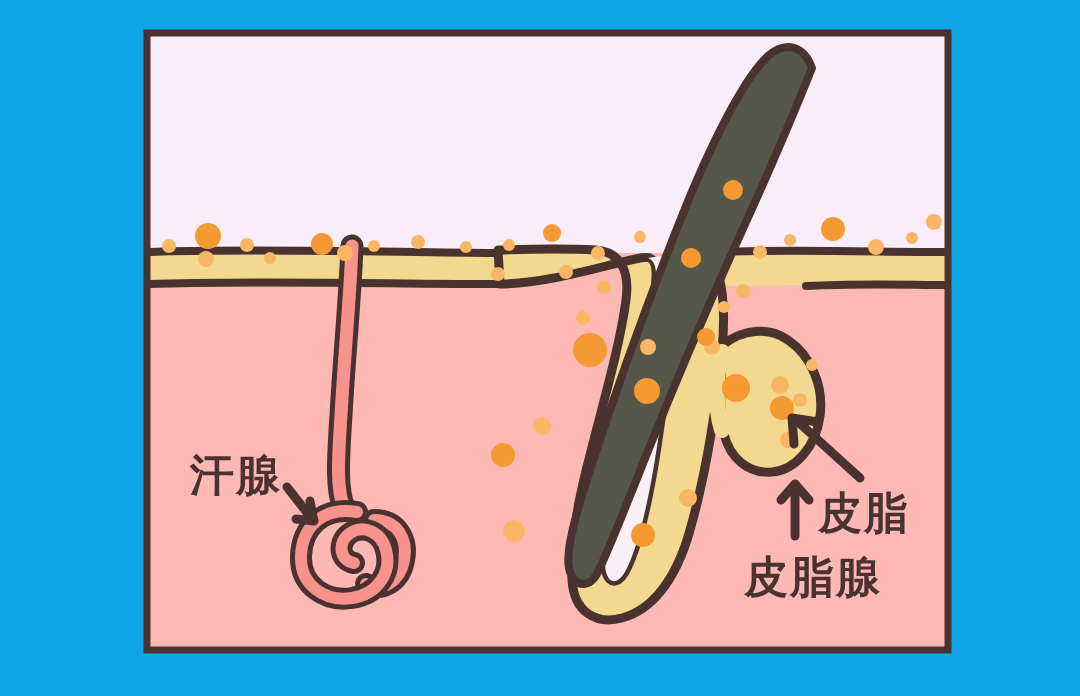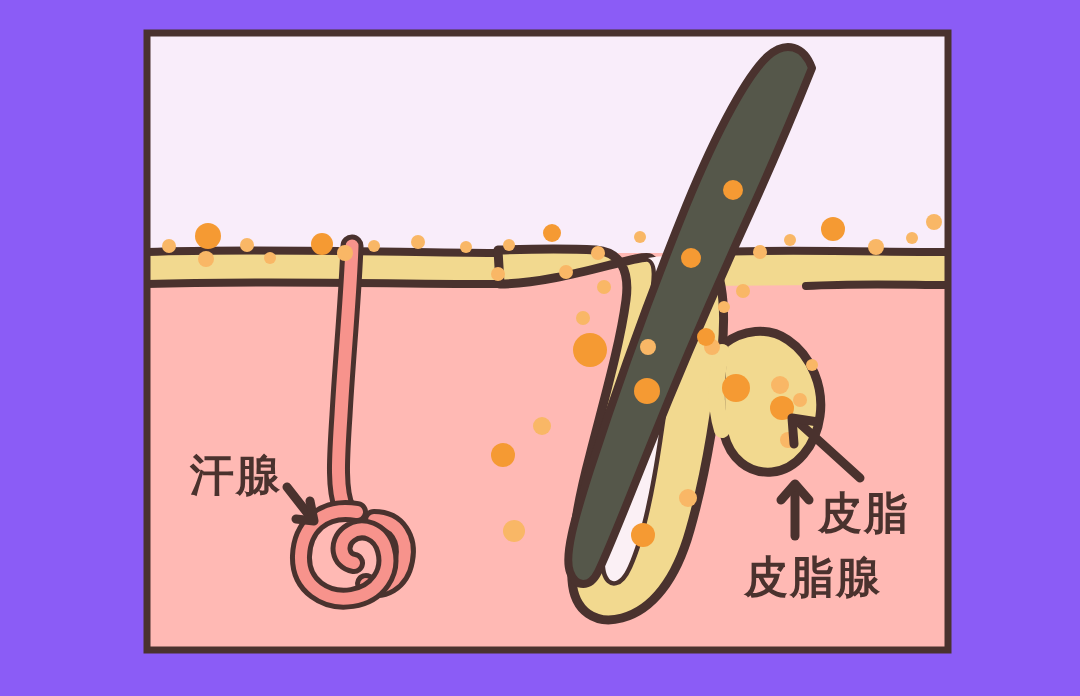--- a/index.html
+++ b/index.html
@@ -11,21 +11,21 @@
   body {
     width: 1080px;
     height: 696px;
     font-family: "DejaVu Sans", "Liberation Sans", sans-serif;
     overflow: hidden;
   }
   #canvas-wrap {
     position: relative;
     width: 1080px;
     height: 696px;
-    background: #8b5cf6;
+    background: #0ea5e9;
   }
   svg#diagram {
     display: block;
     width: 1080px;
     height: 696px;
   }
   .lbl {
     font-family: "DejaVu Sans", "Liberation Sans", sans-serif;
     font-weight: 700;
     fill: #4a322e;

